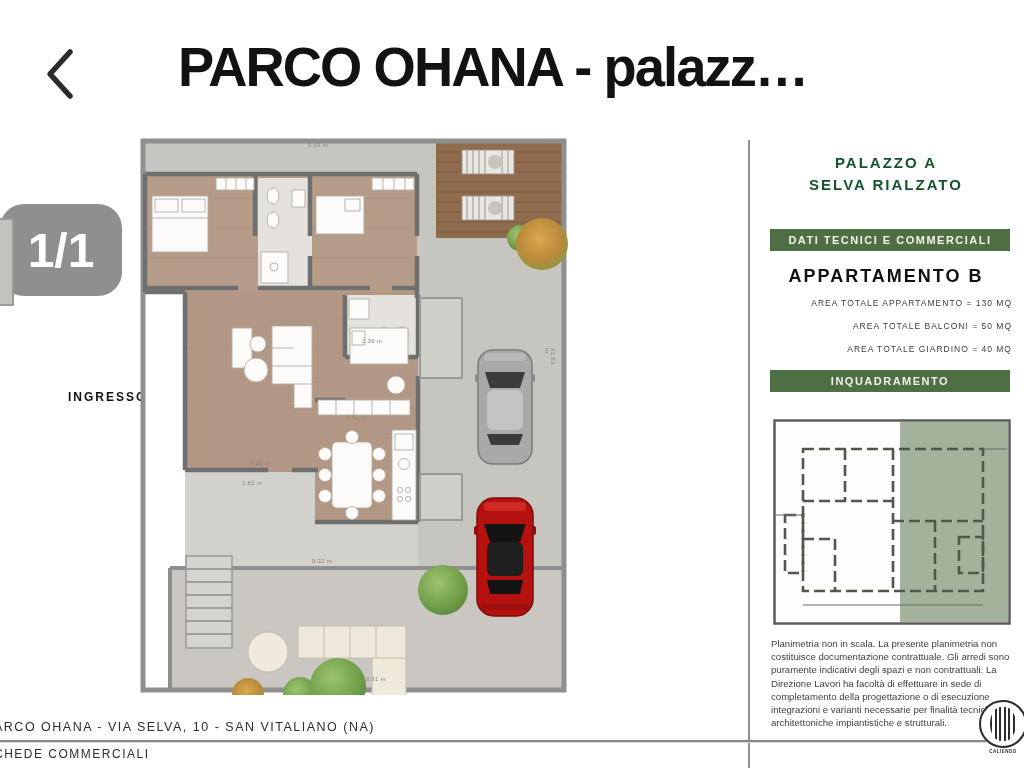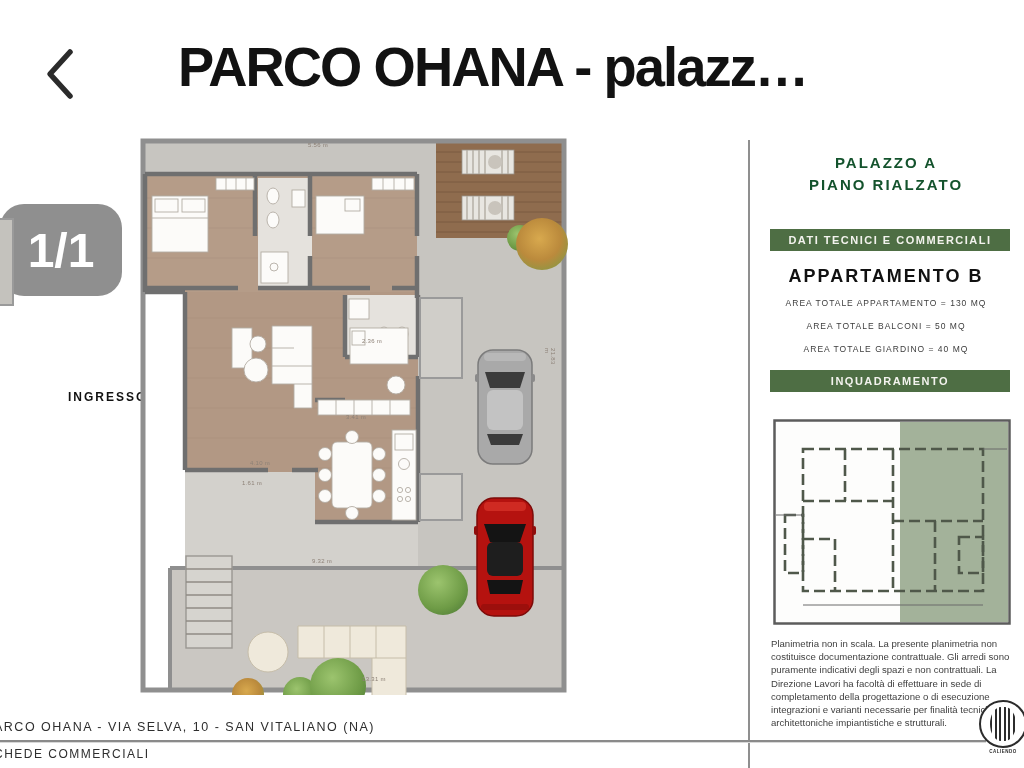--- a/index.html
+++ b/index.html
@@ -29,21 +29,21 @@
   .divider-v{left:748px;top:140px;width:2px;height:628px;background:#8f8f8f;}
   .sb-title{left:760px;top:152px;width:252px;text-align:center;font-size:15px;font-weight:bold;
             letter-spacing:2px;color:#14532d;line-height:1.45;}
   .banner{left:770px;width:240px;height:22px;background:#4e6e44;color:#f3f3ee;
           display:flex;align-items:center;justify-content:center;font-size:11px;
           letter-spacing:1.5px;font-weight:bold;}
   .banner1{top:229px;}
   .banner2{top:370px;}
   .apt-title{left:760px;top:266px;width:252px;text-align:center;font-size:18px;font-weight:bold;
              letter-spacing:2px;color:#111;}
-  .spec{left:760px;width:252px;text-align:center;font-size:8.5px;letter-spacing:1px;color:#3c3c3c;}
+  .spec{left:760px;width:252px;text-align:right;font-size:8.5px;letter-spacing:1px;color:#3c3c3c;}
   .spec0{top:298px;} .spec1{top:321px;} .spec2{top:344px;}
   .minimap{left:773px;top:419px;width:238px;height:206px;}
   .disclaimer{left:771px;top:637px;width:244px;font-size:9.6px;line-height:1.38;color:#3f3f3f;}
 
   
   .footer-address{left:-6px;top:720px;font-size:12.5px;letter-spacing:1.5px;color:#2e2e2e;white-space:nowrap;}
   .footer-rule{left:0;top:740px;width:986px;height:2px;background:#8a8a8a;border-bottom:1px solid #d8d8d8;}
   .footer-subtitle{left:-6px;top:747px;font-size:12px;letter-spacing:1.5px;color:#2e2e2e;white-space:nowrap;}
   .footer-logo{right:-8px;top:700px;width:58px;height:66px;display:flex;flex-direction:column;align-items:center;}
   .logo-circle{width:44px;height:44px;border:2.5px solid #2c2c2c;border-radius:50%;
@@ -300,21 +300,21 @@
     <span class="dim" style="left:110px;top:322px;">4.10 m</span>
     <span class="dim" style="left:102px;top:342px;">1.61 m</span>
     <span class="dim" style="left:172px;top:420px;">9.32 m</span>
     <span class="dim" style="left:222px;top:538px;">13.31 m</span>
   </div>
 
   <div class="abs divider-v"></div>
 
   <div class="abs sb-title">
     <div>PALAZZO A</div>
-    <div>PIANO RIALZATO</div>
+    <div>SELVA RIALZATO</div>
   </div>
 
   <div class="abs banner banner1">
     <span>DATI TECNICI E COMMERCIALI</span>
   </div>
 
   <div class="abs apt-title">APPARTAMENTO B</div>
 
   <div class="abs spec spec0">AREA TOTALE APPARTAMENTO = 130 MQ</div>
   <div class="abs spec spec1">AREA TOTALE BALCONI = 50 MQ</div>

